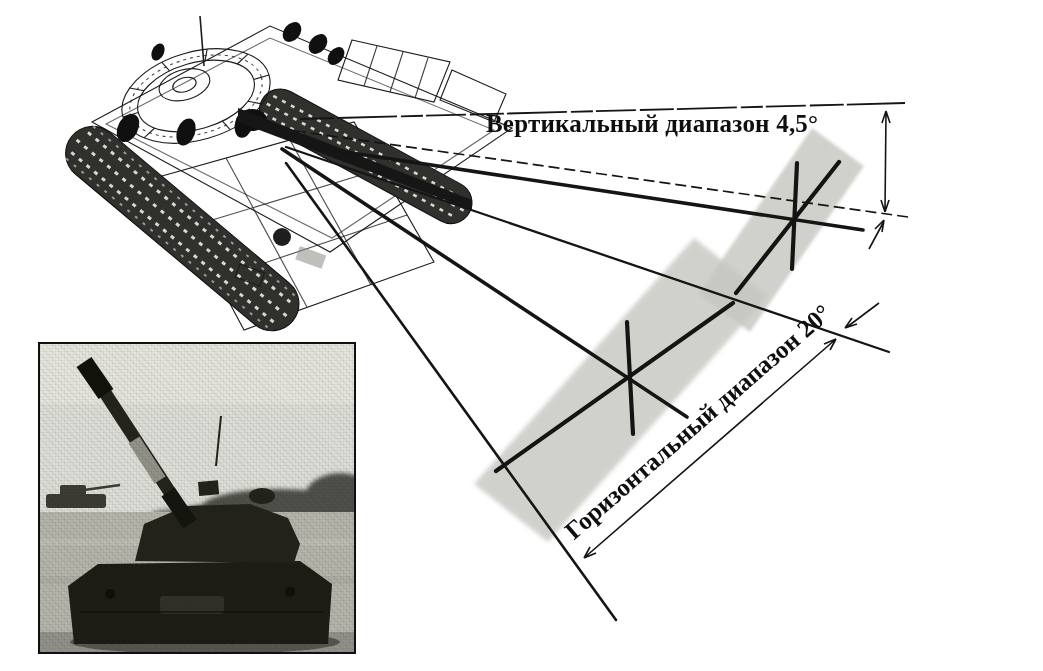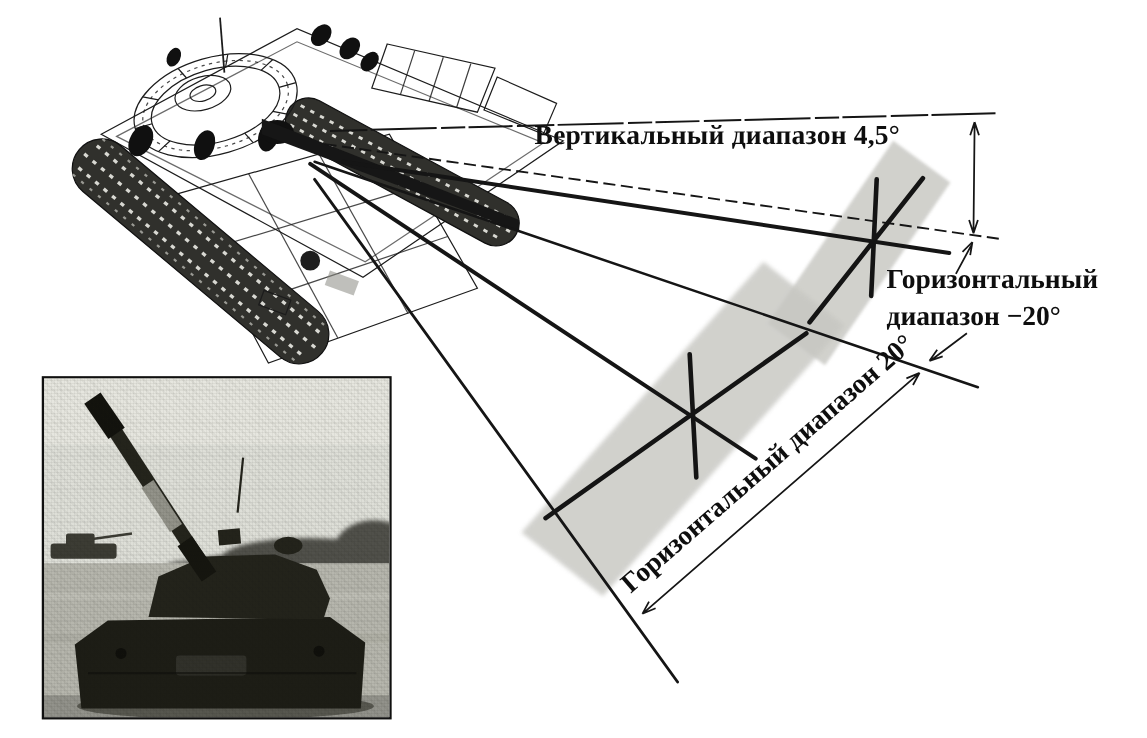--- a/index.html
+++ b/index.html
@@ -108,24 +108,20 @@
     <g stroke="#151515" stroke-width="1.6" fill="none">
       <path d="M886 113 L885 210 M886 111 L882 123 M886 111 L890 123 M885 212 L881 200 M885 212 L889 200"></path>
       <path d="M869 249 L883 223 M884 220 L882 232 M884 220 L875 229"></path>
       <path d="M879 303 L847 327 M845 328 L852 318 M845 328 L857 324"></path>
       <path d="M584 558 L836 339 M584 558 L596 553 M584 558 L590 547 M836 339 L830 350 M836 339 L824 344"></path>
     </g>
   </svg>
 
   <div class="lbl lbl-vertical">Вертикальный диапазон 4,5°</div>
 
-  <div class="lbl lbl-neg">
-    <div>Горизонтальный</div>
-    <div>диапазон −20°</div>
-  </div>
 
   <div class="lbl lbl-pos">Горизонтальный диапазон 20°</div>
 
   <div id="photo">
     <svg width="314" height="308" viewBox="0 0 314 308">
       <rect x="0" y="0" width="314" height="168" fill="#dedfd8"></rect>
       <rect x="0" y="0" width="314" height="60" fill="#e7e7e1" opacity="0.8"></rect>
       <g class="treeline" fill="#50504a">
         <ellipse cx="240" cy="165" rx="80" ry="20"></ellipse>
         <ellipse cx="300" cy="155" rx="36" ry="26"></ellipse>

